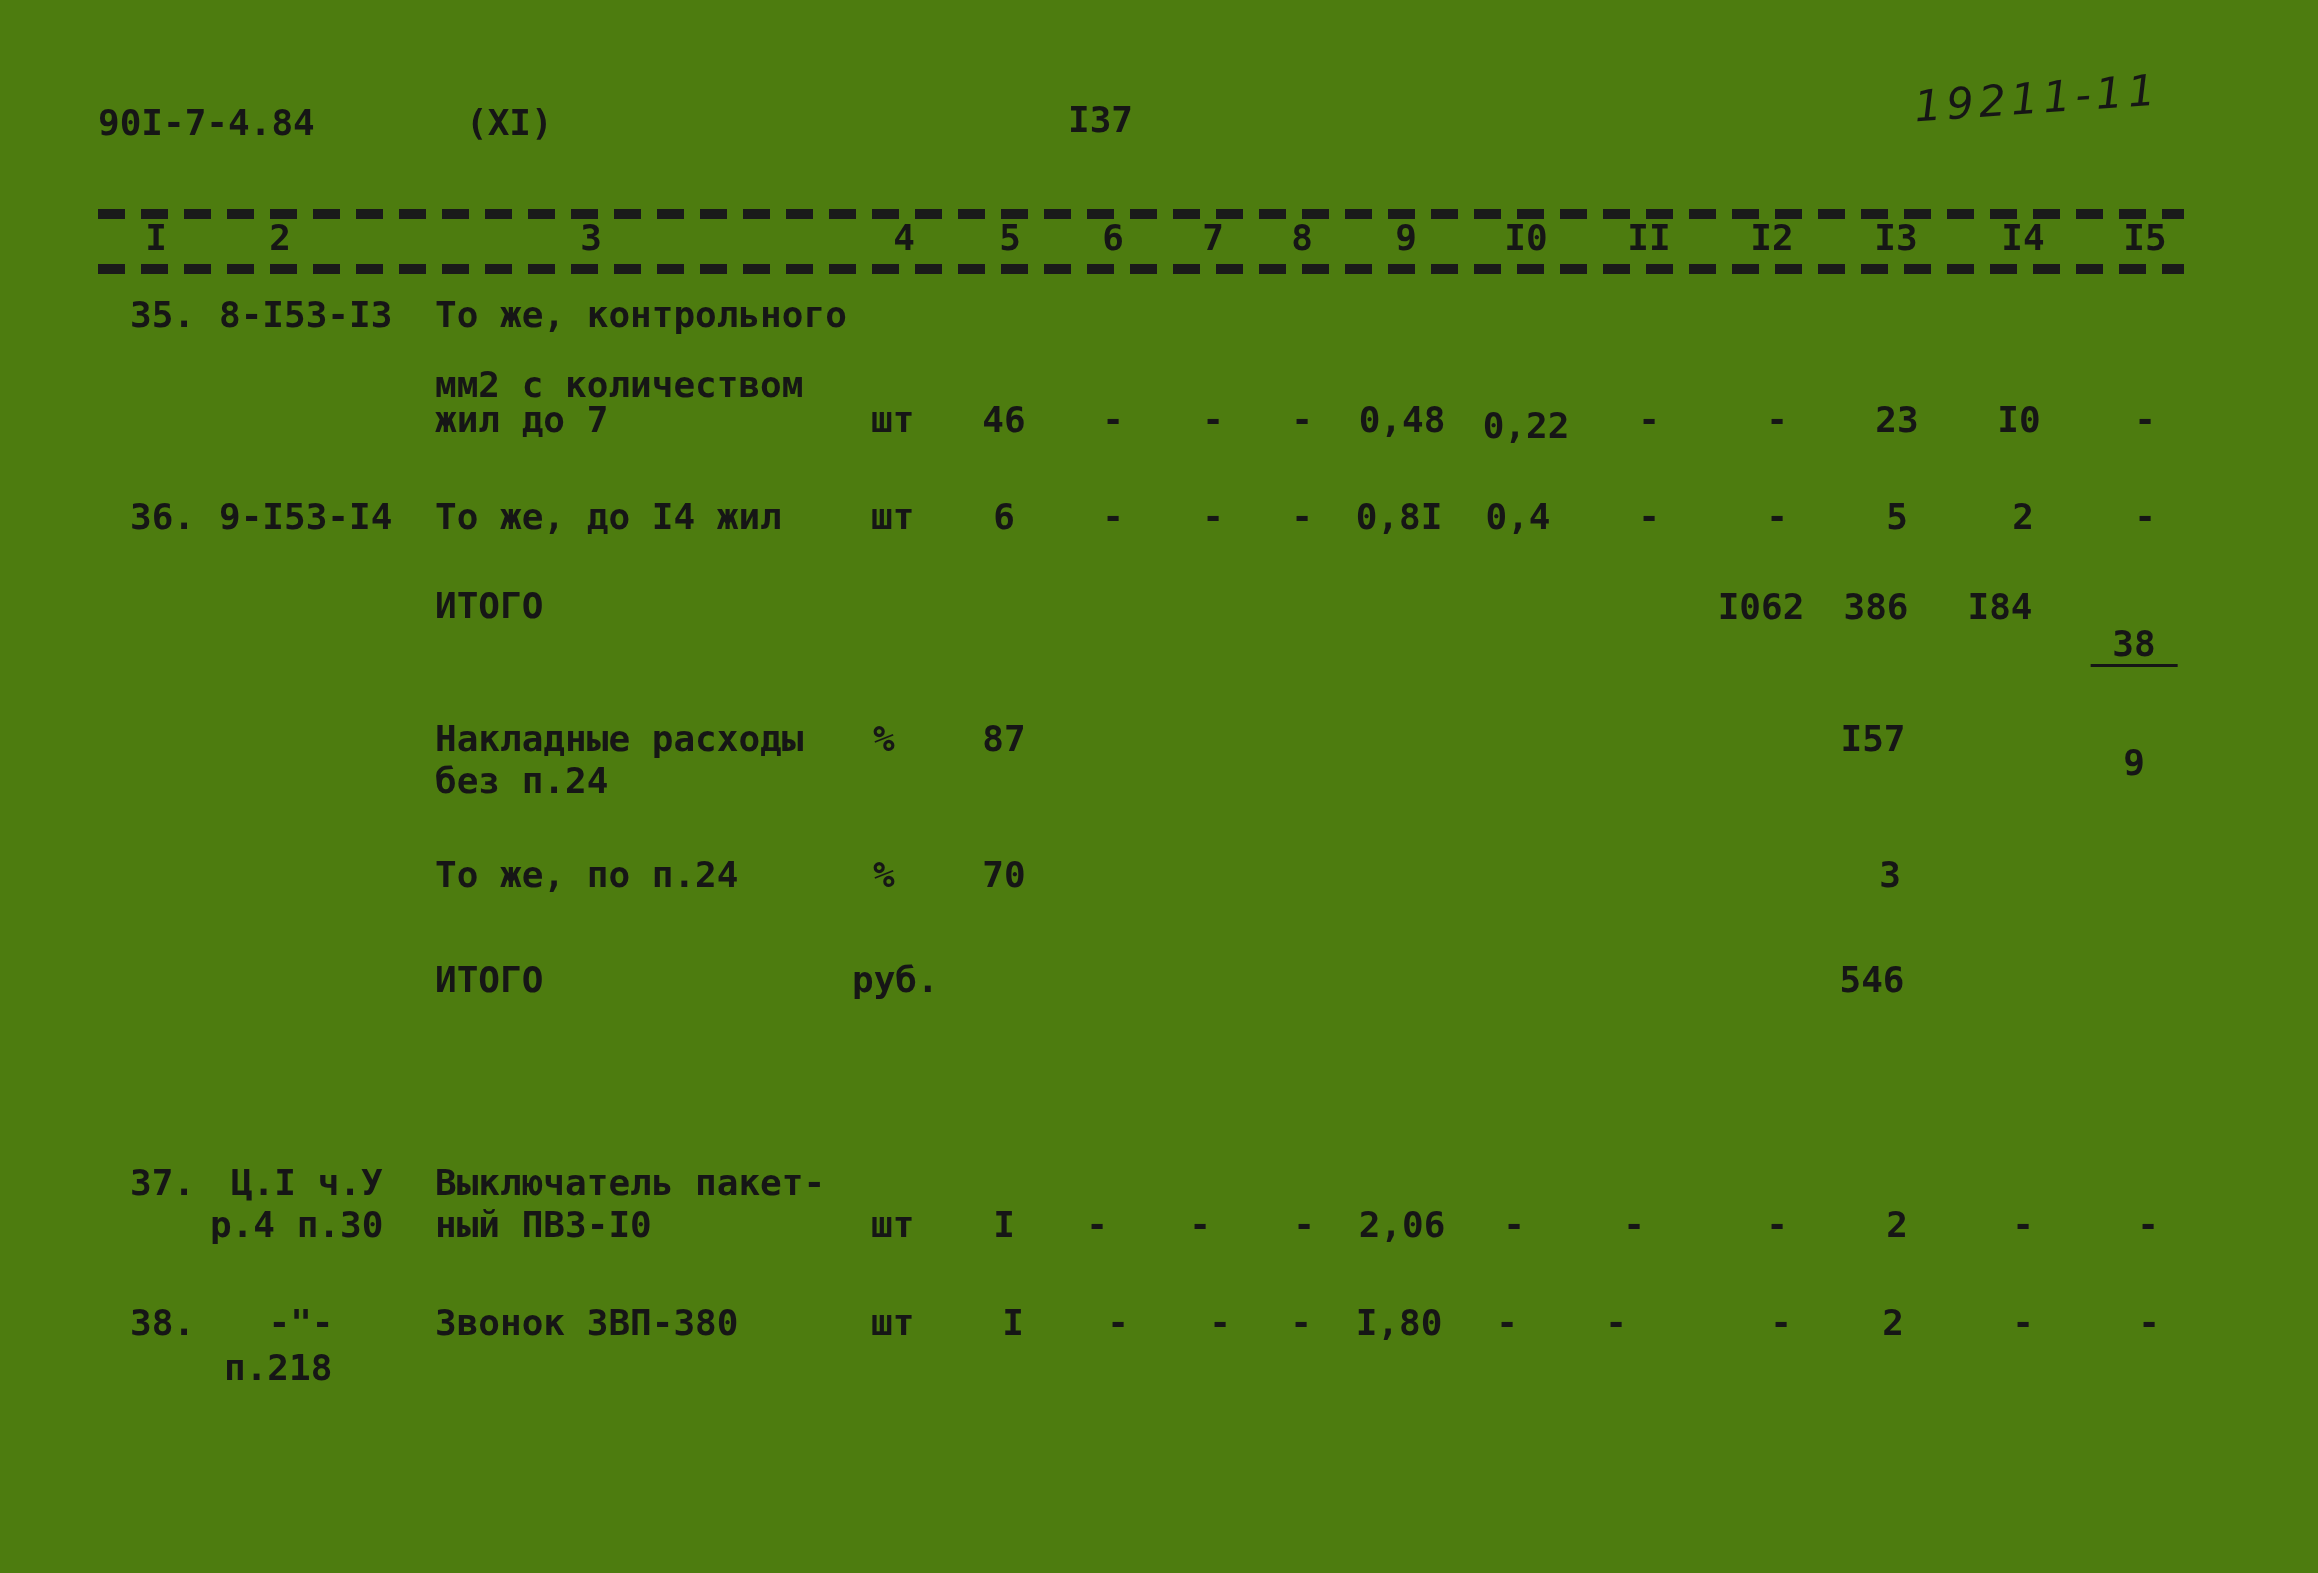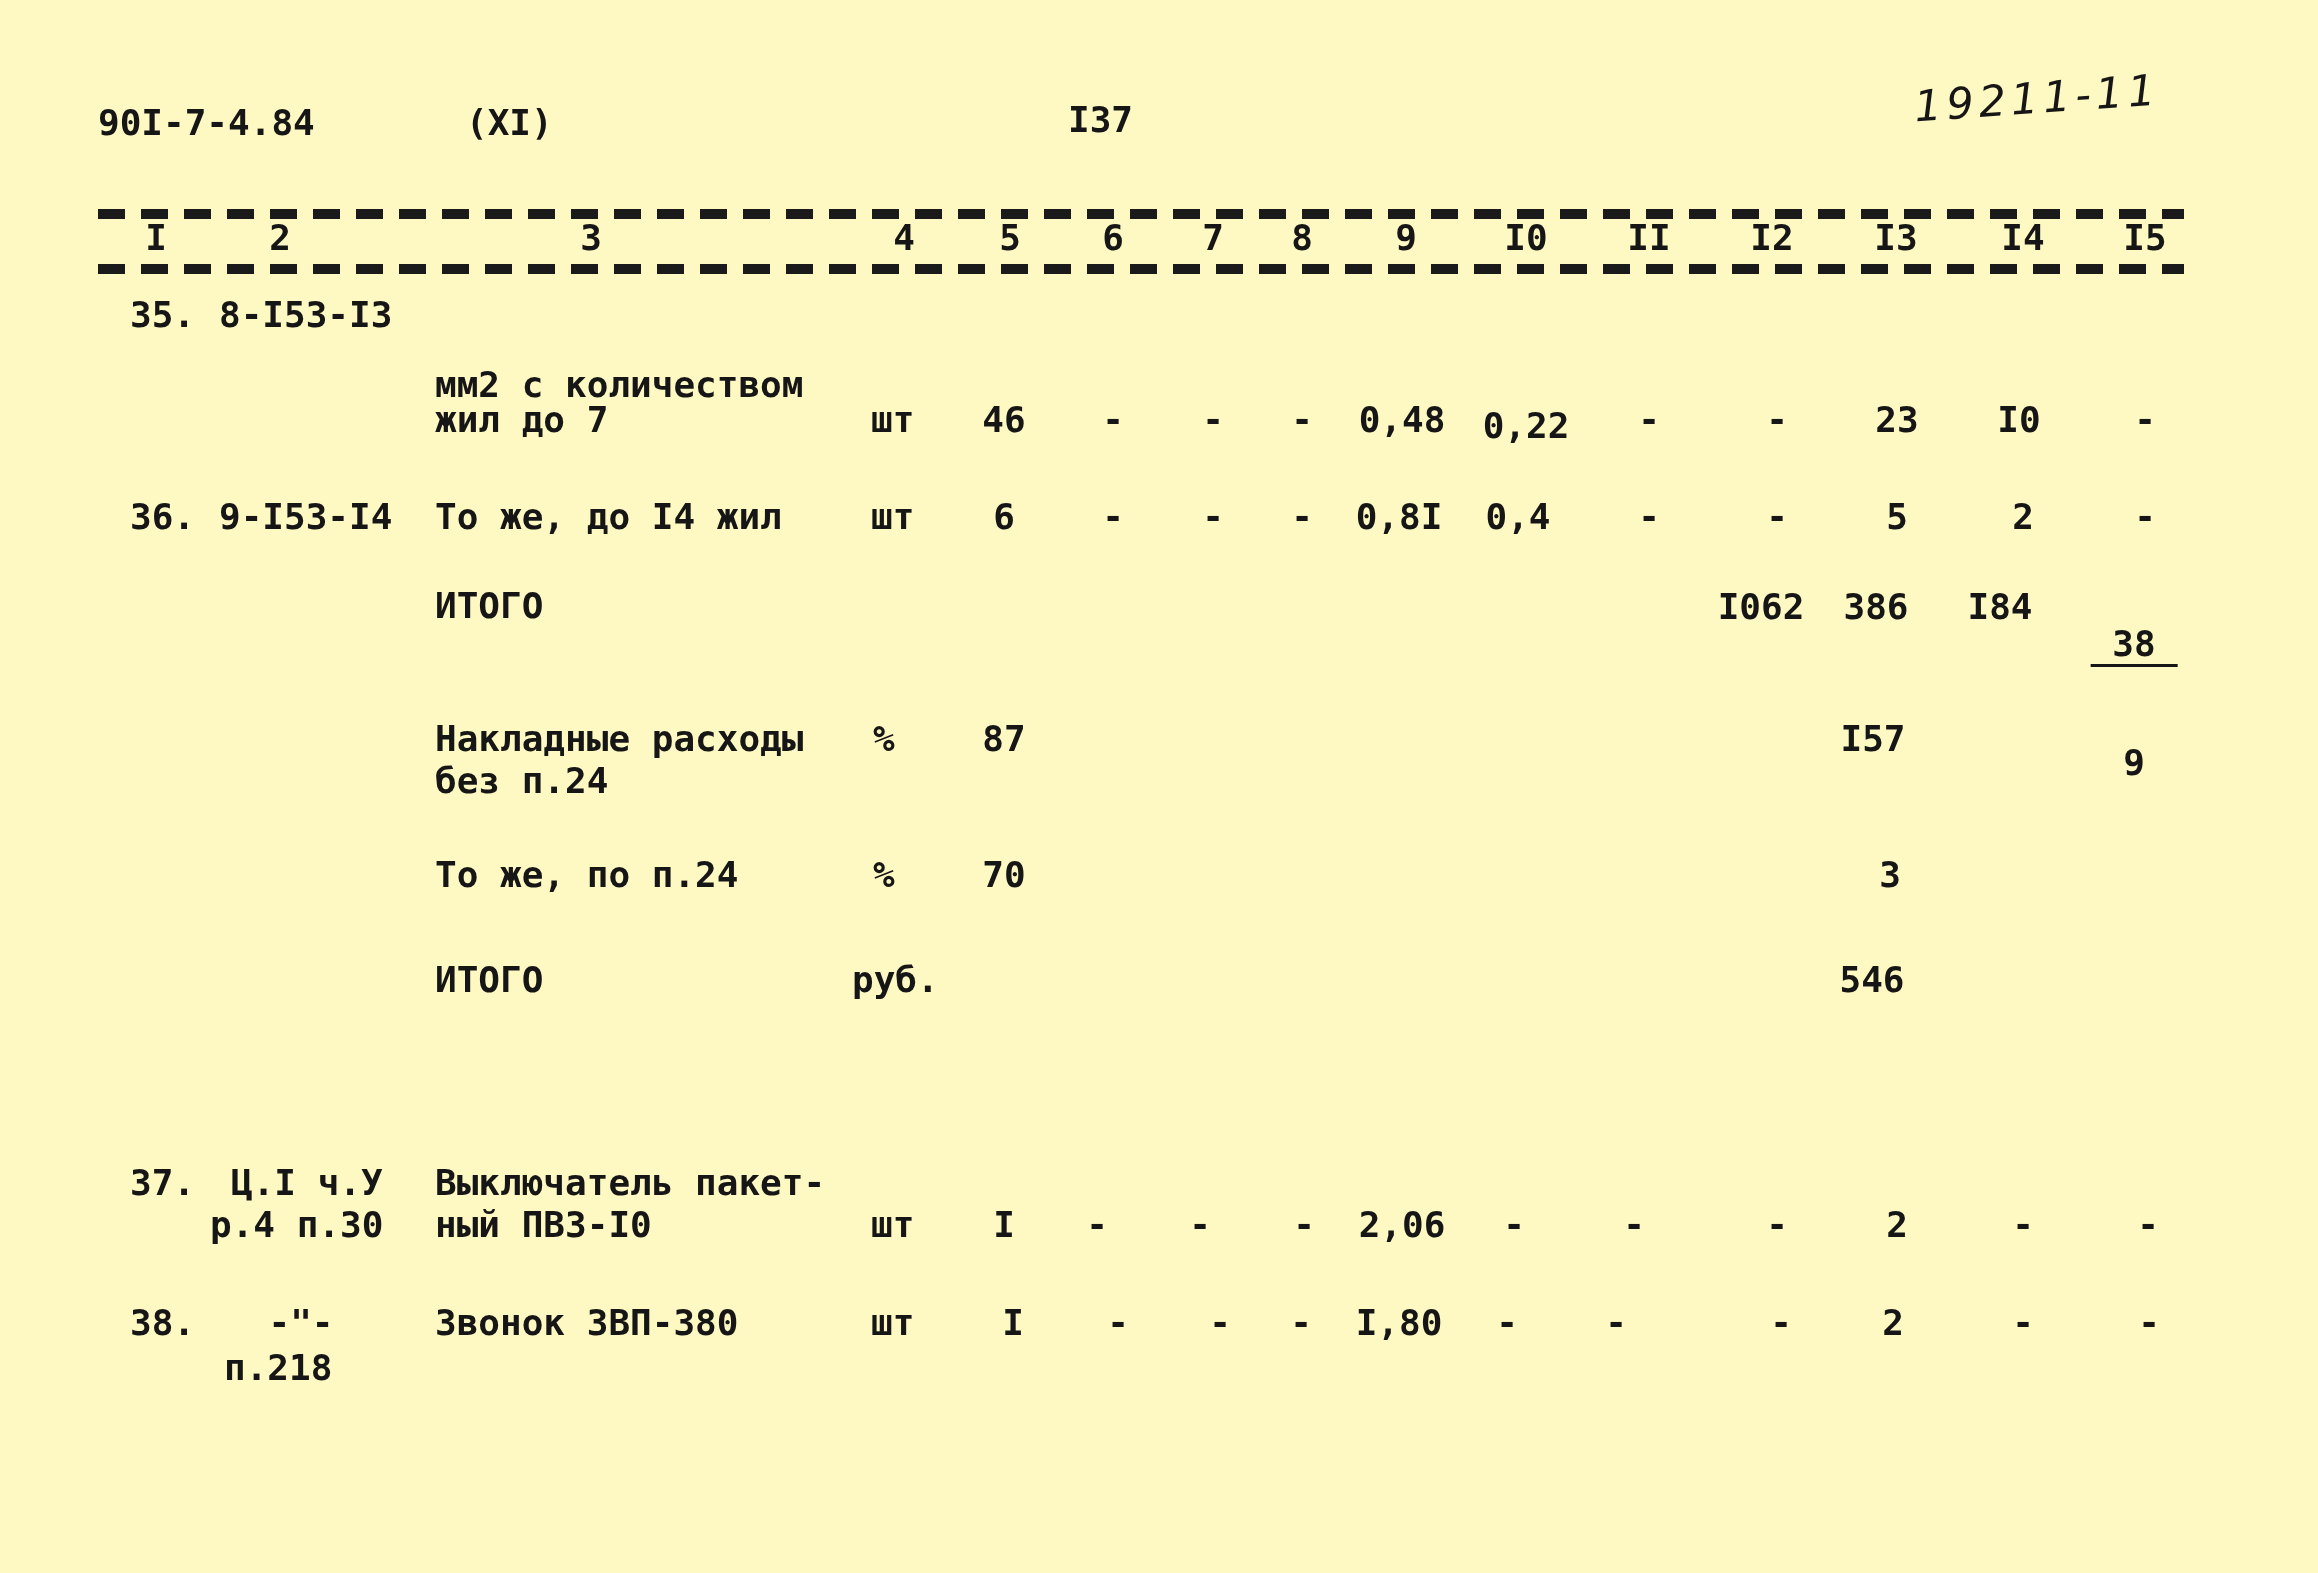--- a/index.html
+++ b/index.html
@@ -1,19 +1,19 @@
 <!DOCTYPE html>
 <html style="font-size:11.2px"><head>
 <meta charset="utf-8">
 <style>
   html,body{margin:0;padding:0;background:#e9e9e9;}
   #page{
     position:relative;
     width:2319px;height:1573px;
-    background:#fef9c3;
+    background:#4d7c0f;
     font-family:"DejaVu Sans Mono", monospace;
     color:#161616;
     overflow:hidden;
   }
   .t{
     position:absolute;
     white-space:pre;
     font-size:36px;
     font-weight:700;
     line-height:1;
@@ -61,20 +61,21 @@
   <span class="t ctr" style="left:1406px;top:220px">9</span>
   <span class="t ctr" style="left:1526px;top:220px">I0</span>
   <span class="t ctr" style="left:1649px;top:220px">II</span>
   <span class="t ctr" style="left:1772px;top:220px">I2</span>
   <span class="t ctr" style="left:1896px;top:220px">I3</span>
   <span class="t ctr" style="left:2023px;top:220px">I4</span>
   <span class="t ctr" style="left:2145px;top:220px">I5</span>
 
   <span class="t" style="left:130px;top:297px">35.</span>
   <span class="t" style="left:219px;top:297px">8-I53-I3</span>
+  <span class="t" style="left:435px;top:297px">То же, контрольного</span>
   <span class="t" style="left:435px;top:367px">мм2 с количеством</span>
   <span class="t" style="left:435px;top:402px">жил до 7</span>
   <span class="t" style="left:871px;top:402px">шт</span>
   <span class="t ctr" style="left:1004px;top:402px">46</span>
   <span class="t ctr" style="left:1113px;top:402px">-</span>
   <span class="t ctr" style="left:1213px;top:402px">-</span>
   <span class="t ctr" style="left:1302px;top:402px">-</span>
   <span class="t ctr" style="left:1402px;top:402px">0,48</span>
   <span class="t ctr" style="left:1526px;top:408px">0,22</span>
   <span class="t ctr" style="left:1649px;top:402px">-</span>

